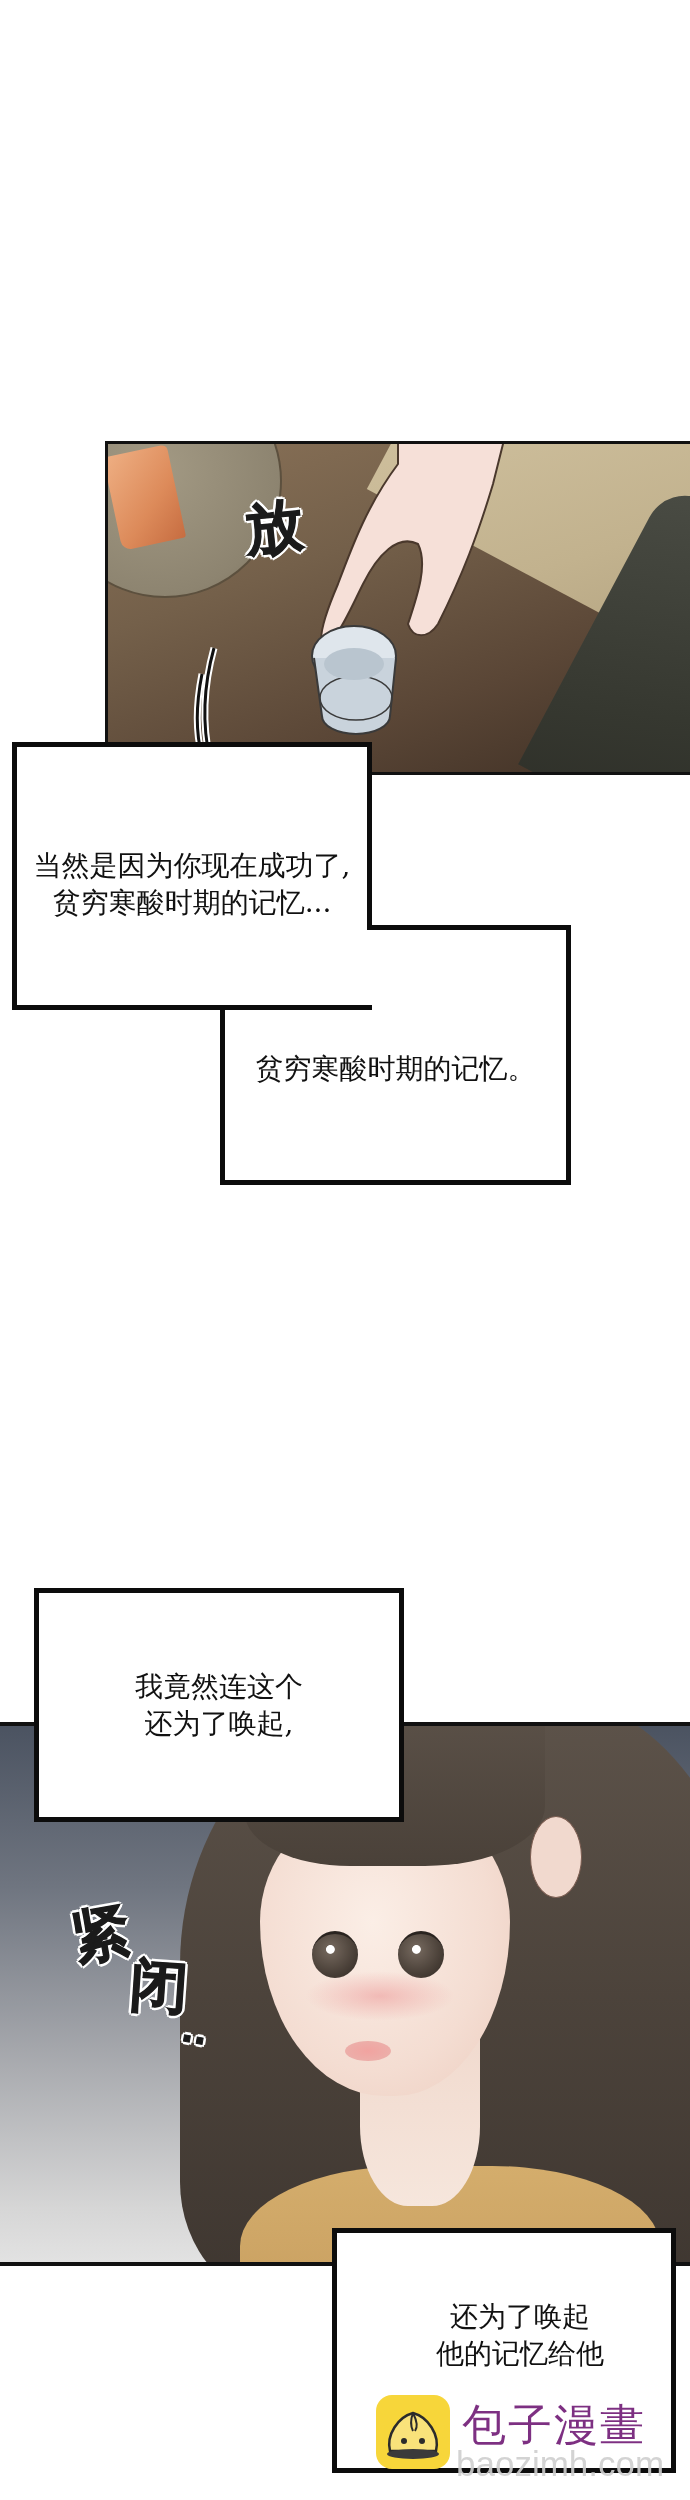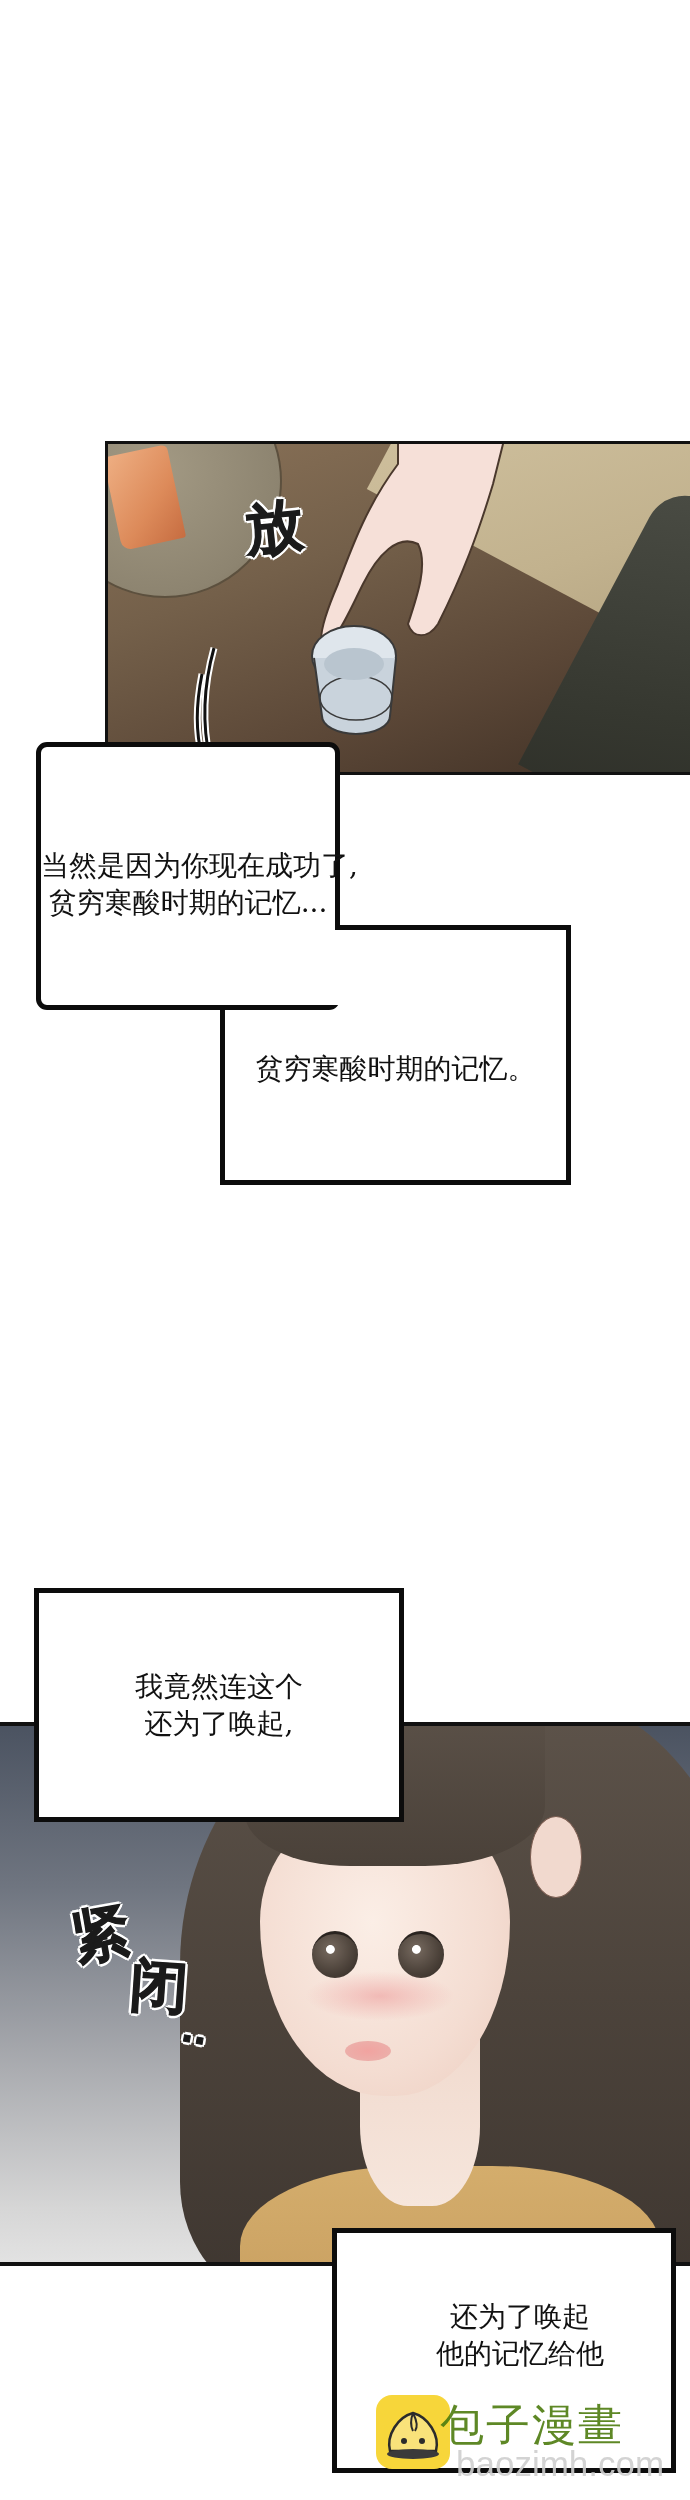--- a/index.html
+++ b/index.html
@@ -30,21 +30,21 @@
          -webkit-text-stroke: 1px #1b1b1b;
          text-shadow: 3px 0 0 #fff, -3px 0 0 #fff, 0 3px 0 #fff, 0 -3px 0 #fff,
                       2px 2px 0 #fff, -2px -2px 0 #fff, 2px -2px 0 #fff, -2px 2px 0 #fff; }
   .sfx-fang { left: 137px; top: 45px; font-size: 58px; transform: rotate(-6deg); }
   .motion-lines { left: 80px; top: 200px; width: 40px; height: 120px; }
 
   
   .caption { background: #fff; border: 5px solid #0c0c0c; box-sizing: border-box; }
   .cap-text { font-size: 28px; line-height: 37px; color: #111; text-align: center; white-space: nowrap; }
 
-  .box1 { left: 36px; top: 742px; width: 304px; height: 268px; z-index: 3; border-radius: 11px; }
+  .box1 { left: 12px; top: 742px; width: 360px; height: 268px; z-index: 3; }
   .box2 { left: 220px; top: 925px; width: 351px; height: 260px; z-index: 2; }
   .box1-cover { left: 225px; top: 930px; width: 166px; height: 75px; background: #fff; z-index: 4; }
   .box1 .cap-text { position: absolute; left: 0; right: 0; top: 100px; }
   .box2 .cap-text { position: absolute; left: 0; right: 0; top: 120px; }
 
   
   .panel2 { left: 0; top: 1722px; width: 690px; height: 544px;
             border-top: 4px solid #111; border-bottom: 4px solid #111; box-sizing: border-box; overflow: hidden;
             background: linear-gradient(180deg, #4b5361 0%, #6f7580 30%, #a4a6ab 60%, #d6d6d6 90%, #e2e2e2 100%); }
   .panel2 .hair-back { left: 180px; top: -40px; width: 560px; height: 620px; border-radius: 45% 40% 20% 20%;
@@ -75,21 +75,21 @@
   .sfx-dots { left: 182px; top: 285px; font-size: 34px; transform: rotate(10deg); }
 
   .box3 { left: 34px; top: 1588px; width: 370px; height: 234px; z-index: 5; }
   .box3 .cap-text { position: absolute; left: 0; right: 0; top: 75px; }
   .box4 { left: 332px; top: 2228px; width: 344px; height: 245px; z-index: 5; }
   .box4 .cap-text { position: absolute; left: 0; right: 0; top: 65px; padding-left: 32px; }
 
   
   .wm-icon { left: 376px; top: 2395px; width: 74px; height: 74px; border-radius: 16px; background: #f7d63a; z-index: 6; }
   .wm-bun { left: 8px; top: 12px; width: 58px; height: 56px; }
-  .wm-title { left: 440px; top: 2396px; font-family: "DejaVu Sans", sans-serif; font-size: 44px; color: #4d7c0f;
+  .wm-title { left: 462px; top: 2396px; font-family: "DejaVu Sans", sans-serif; font-size: 44px; color: #701a75;
               letter-spacing: 2px; z-index: 6; opacity: .9; }
   .wm-url { left: 456px; top: 2444px; font-family: "Liberation Sans", sans-serif; font-size: 35px; color: #cfcfcf;
             z-index: 6; opacity: .9; }
 </style>
 </head>
 <body>
 
 <div class="abs panel1">
   <div class="abs plate"></div>
   <div class="abs food"></div>

